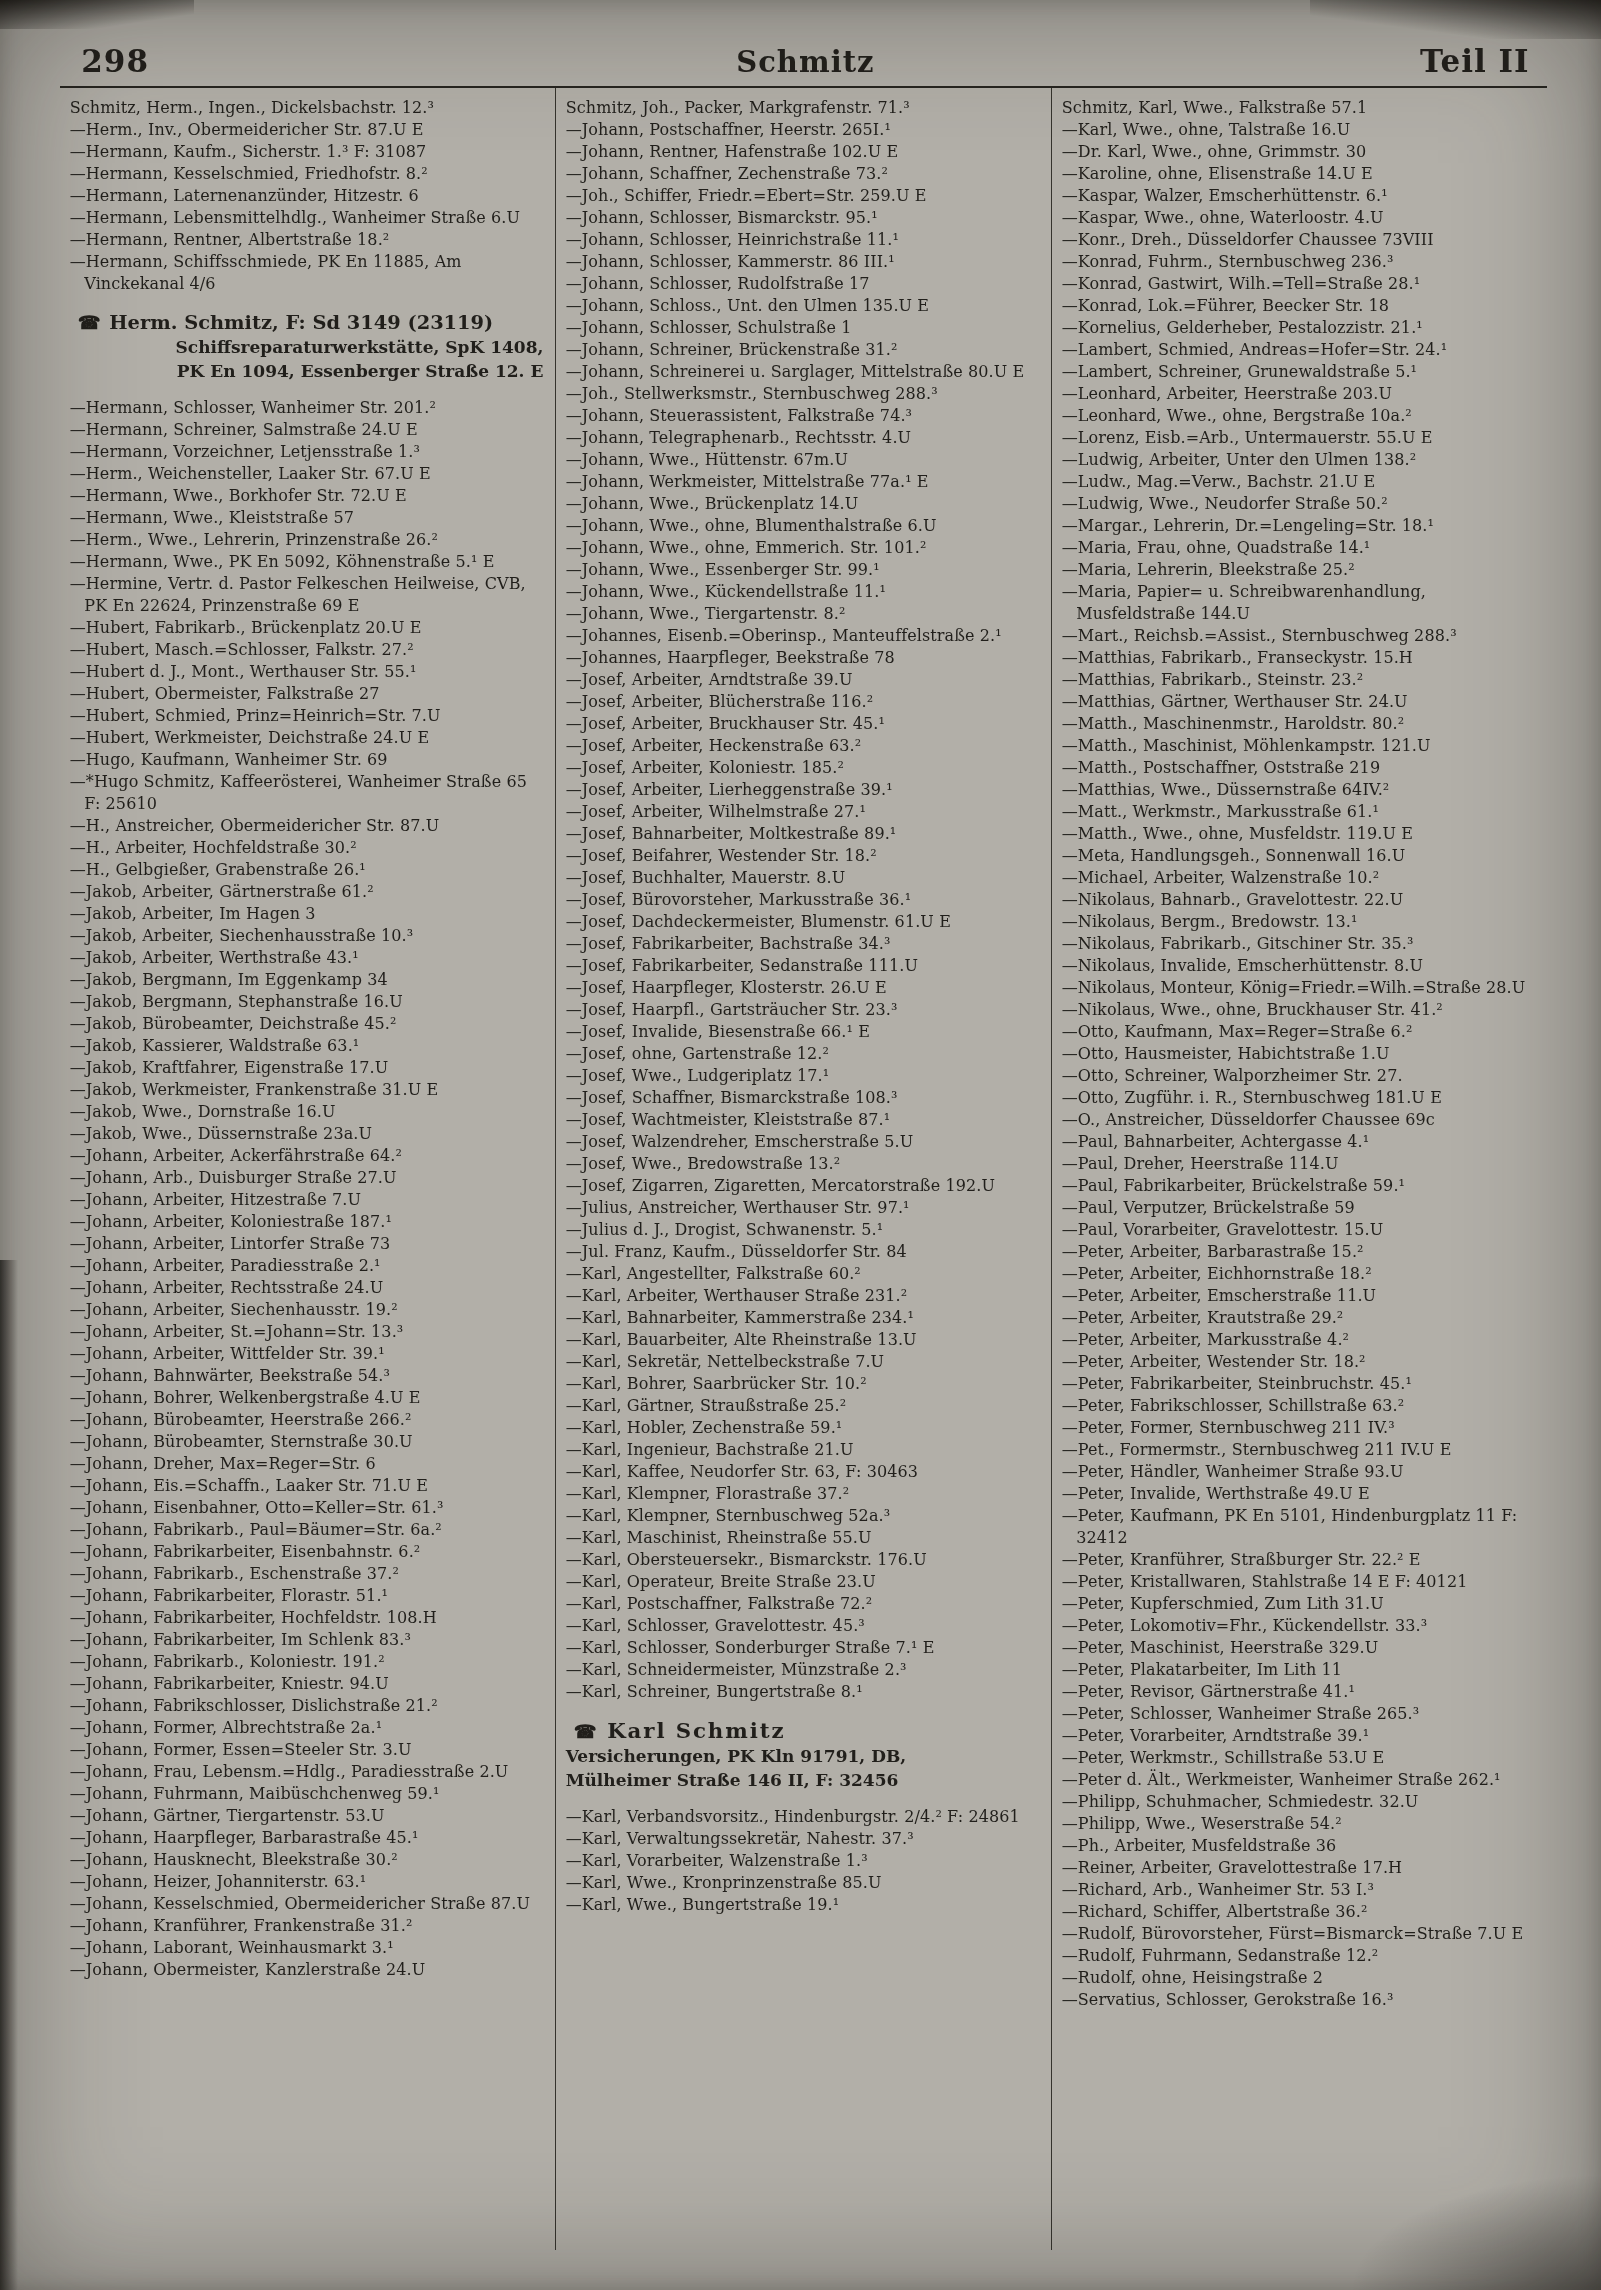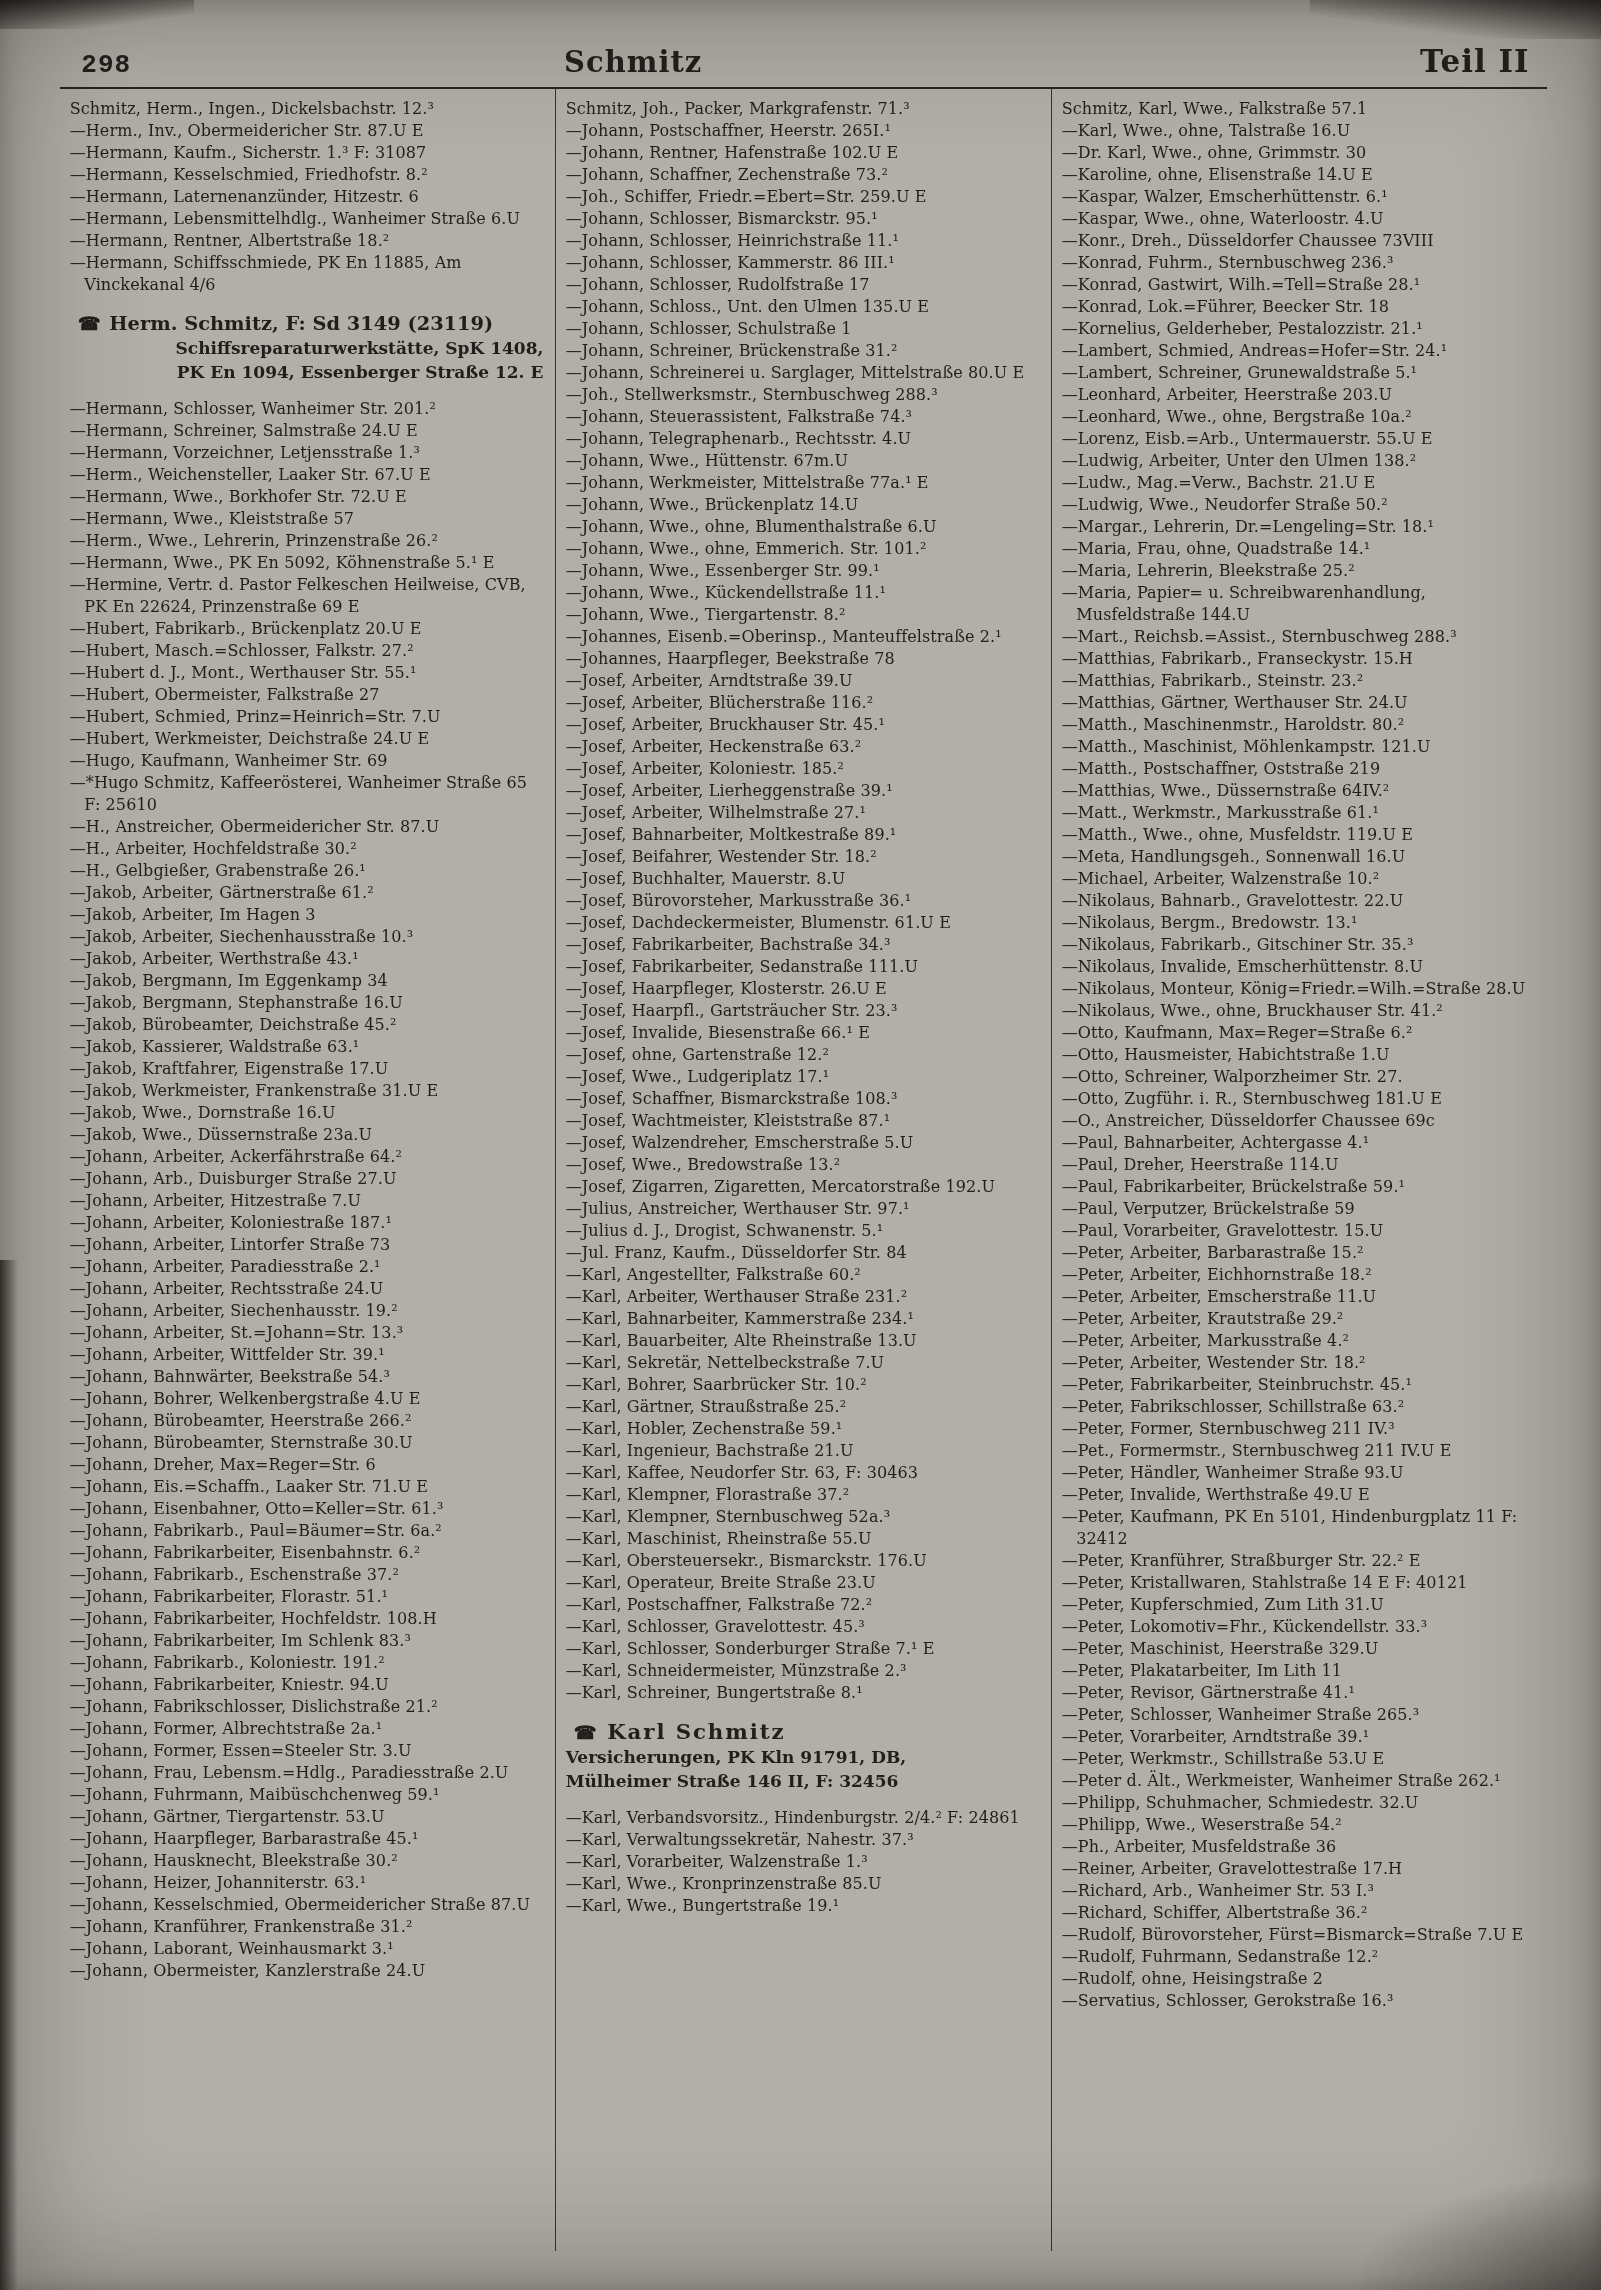--- a/index.html
+++ b/index.html
@@ -29,22 +29,22 @@
     position:absolute; inset:0;
     padding:43px 54px 35px 60px;
     box-sizing:border-box;
   }
   header {
     display:flex; align-items:baseline;
     border-bottom:2.9px solid #26241f;
     padding:0 17.5px 6.8px 21.3px;
     font-weight:bold;
   }
-  .h-num   { flex:1; font-size:26px; letter-spacing:1px;font-family:Liberation Mono, monospace; }
-  .h-title { flex:1; text-align:left; font-size:29px; letter-spacing:1px; }
+  .h-num   { flex:1; font-size:31px; letter-spacing:1px; }
+  .h-title { flex:1; text-align:center; font-size:29px; letter-spacing:1px; }
   .h-part  { flex:1; text-align:right; font-size:31px; letter-spacing:1px; }
 
   #columns { display:flex; height:calc(100% - 50px); }
   .col { flex:1; padding:9.7px 11.6px 0 9.7px; overflow:hidden; }
   .col + .col { border-left:1.9px solid #35332d; }
 
   .entry {
     margin:0;
     font-size:16px;
     line-height:22px;

